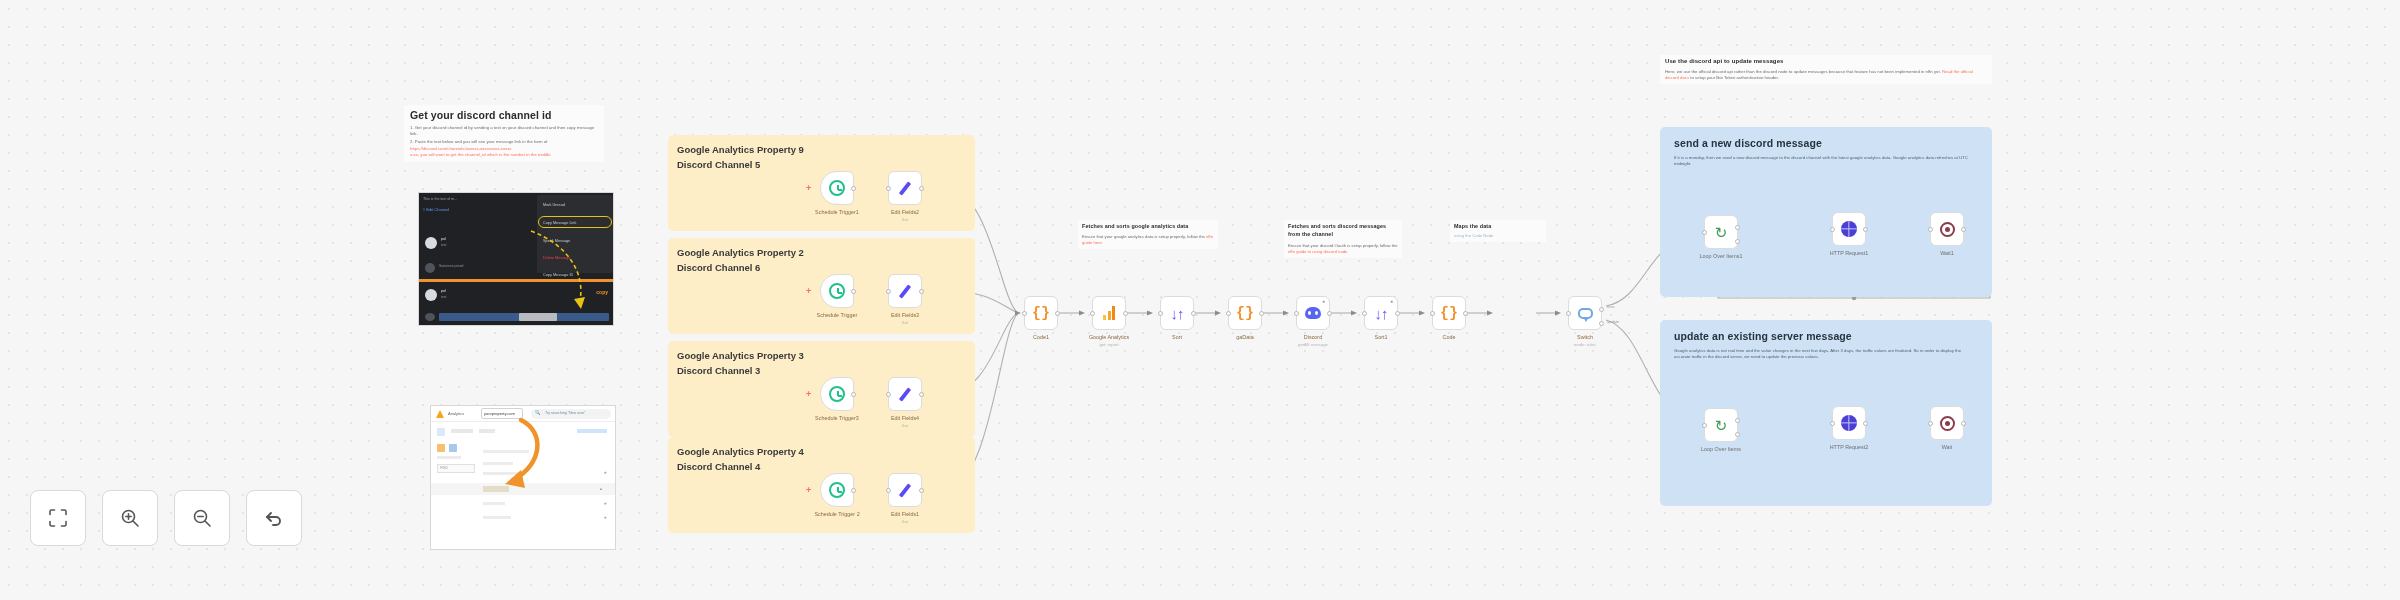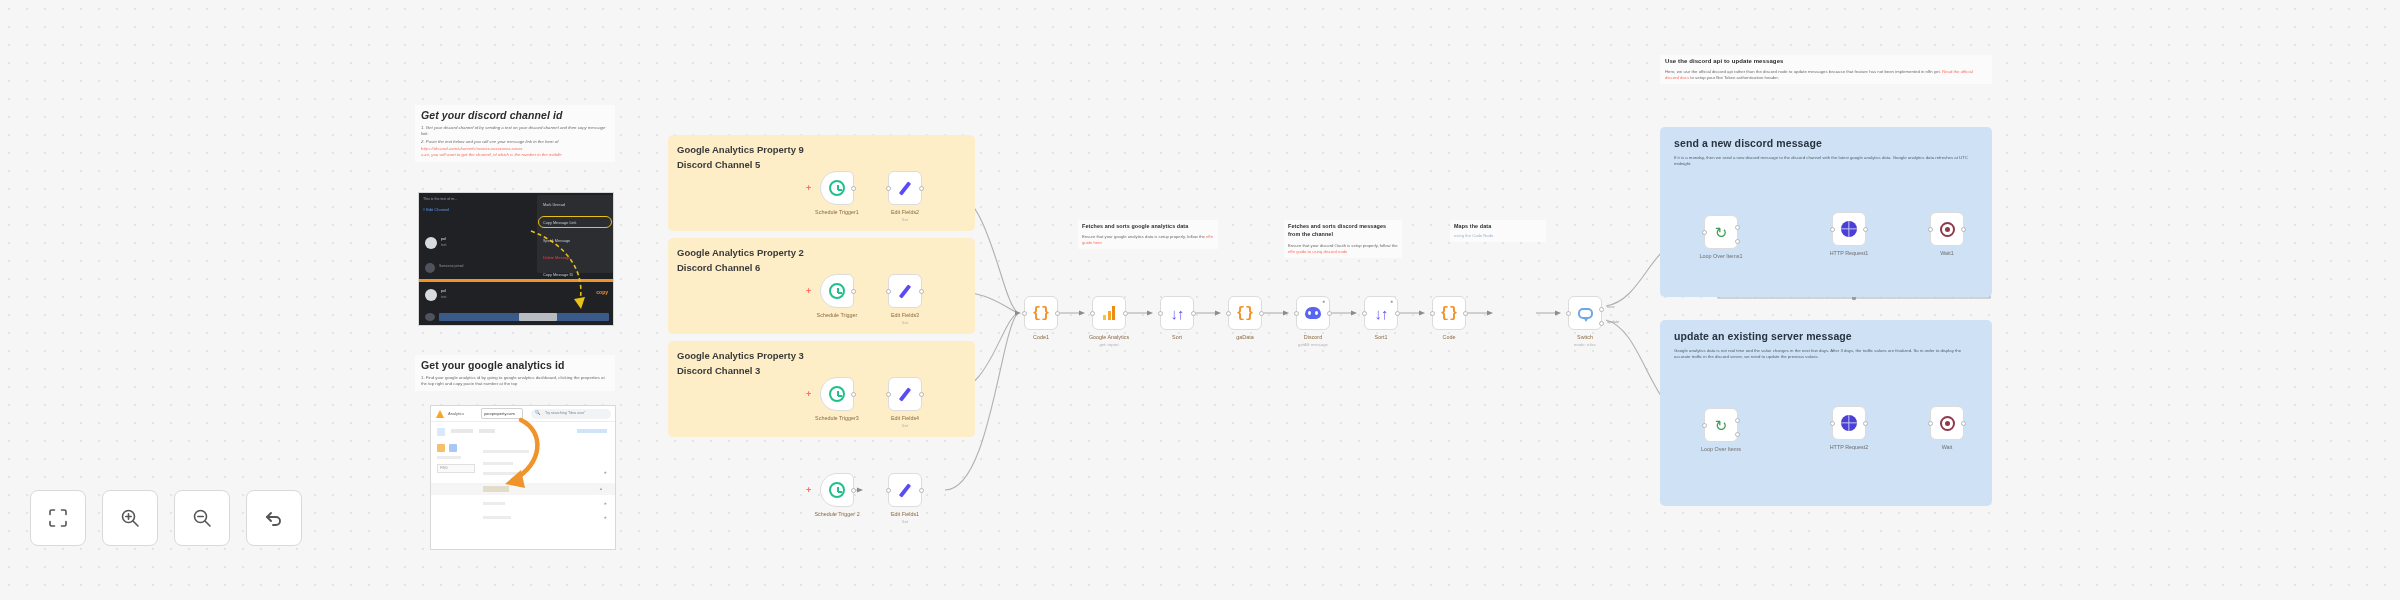--- a/index.html
+++ b/index.html
@@ -249,21 +249,21 @@
     <polygon class="arw" points="1924,226.5 1930,229 1924,231.5"></polygon>
     <polygon class="arw" points="1826,427.5 1832,430 1826,432.5"></polygon>
     <polygon class="arw" points="1924,421.5 1930,424 1924,426.5"></polygon>
     <polygon class="arw" points="1015,310.5 1021,313 1015,315.5"></polygon>
     <polygon class="arw" points="1697,229.5 1703,232 1697,234.5"></polygon>
     <polygon class="arw" points="1697,422.5 1703,425 1697,427.5"></polygon>
     <circle cx="1854" cy="298" r="2.2" fill="#9a9a9a"></circle>
     <circle cx="1854" cy="492" r="2.2" fill="#9a9a9a"></circle>
   </svg>
 
-  <div class="sticky note-plain" style="left:415px; top:105px; width:200px; padding:4px 6px;font-style:italic;">
+  <div class="sticky note-plain" style="left:404px; top:105px; width:200px; padding:4px 6px;">
     <div class="sticky-title" style="font-size:10.5px; margin-bottom:4px;">Get your discord channel id</div>
     <div class="sticky-body" style="font-size:4.3px;">
       <div>1. Get your discord channel id by sending a text on your discord channel and then copy message link.</div>
       <div style="margin-top:2px;">2. Paste the text below and you will see your message link in the form of</div>
       <div class="lnk">https://discord.com/channels/xxxxxx-xxxxxxxxx-xxxxx</div>
       <div class="lnk">x-xx, you will want to get the channel_id which is the number in the middle</div>
     </div>
   </div>
 
   <div class="shot shot-discord" style="left:418px; top:192px; width:196px; height:134px;">
@@ -288,24 +288,20 @@
     <div style="position:absolute;left:6px;top:120px;width:10px;height:8px;border-radius:50%;background:#4f545c;"></div>
     <div style="position:absolute;left:20px;top:120px;width:170px;height:8px;background:#3a5a8a;border-radius:1px;"></div>
     <div style="position:absolute;left:100px;top:120px;width:38px;height:8px;background:#b8bcc2;border-radius:1px;"></div>
     <div style="position:absolute;right:5px;top:96px;font-size:5px;color:#f0932b;font-weight:bold;">copy</div>
     <svg style="position:absolute;left:110px;top:34px;" width="80" height="90">
       <path d="M 2 4 C 40 18 58 48 50 78" stroke="#e8c017" stroke-width="1.6" fill="none" stroke-dasharray="4 3"></path>
       <polygon points="45,72 52,82 56,70" fill="#e8c017"></polygon>
     </svg>
   </div>
 
-  <div class="sticky note-plain" style="left:415px; top:355px; width:200px; padding:4px 6px;">
-    <div class="sticky-title" style="font-size:10.5px; margin-bottom:4px;">Get your google analytics id</div>
-    <div class="sticky-body" style="font-size:4.3px;">1. Find your google analytics id by going to google analytics dashboard, clicking the properties at the top right and copy paste that number at the top</div>
-  </div>
 
   <div class="shot shot-ga" style="left:430px; top:405px; width:186px; height:145px;">
     <div style="position:absolute;left:0;top:0;width:186px;height:16px;background:#fff;border-bottom:1px solid #eee;"></div>
     <div style="position:absolute;left:5px;top:4px;width:0;height:0;border-left:4px solid transparent;border-right:4px solid transparent;border-bottom:8px solid #f5a623;"></div>
     <div style="position:absolute;left:17px;top:5px;font-size:4px;color:#5f6368;">Analytics</div>
     <div style="position:absolute;left:50px;top:2px;width:42px;height:11px;border:1px solid #d2d2d2;border-radius:2px;background:#fff;"></div>
     <div style="position:absolute;left:53px;top:5px;font-size:4px;color:#3c4043;">yourproperty.com</div>
     <div style="position:absolute;left:100px;top:3px;width:80px;height:10px;background:#f1f3f4;border-radius:5px;"></div>
     <div style="position:absolute;left:104px;top:4px;font-size:4.4px;color:#5f6368;">🔍</div>
     <div style="position:absolute;left:114px;top:5px;font-size:3.6px;color:#80868b;">Try searching "New user"</div>
@@ -388,20 +384,26 @@
     <div class="node-label">Schedule Trigger3</div>
   </div>
   <div class="node" style="left:888px; top:377px;">
     <div class="ic-pencil"></div>
     <span class="port in"></span>
     <span class="port out"></span>
     <div class="node-label">Edit Fields4</div>
     <div class="node-sub">Set</div>
   </div>
 
+  <div class="group-yellow" style="left:668px; top:437px; width:307px; height:96px;">
+    <div class="group-label">
+      <span>Google Analytics Property 4</span><br>
+      <span>Discord Channel 4</span>
+    </div>
+  </div>
   <div class="plus-dot" style="left:806px; top:486px;">+</div>
   <div class="node trigger" style="left:820px; top:473px;">
     <div class="ic-clock"></div>
     <span class="port out"></span>
     <div class="node-label">Schedule Trigger 2</div>
   </div>
   <div class="node" style="left:888px; top:473px;">
     <div class="ic-pencil"></div>
     <span class="port in"></span>
     <span class="port out"></span>

